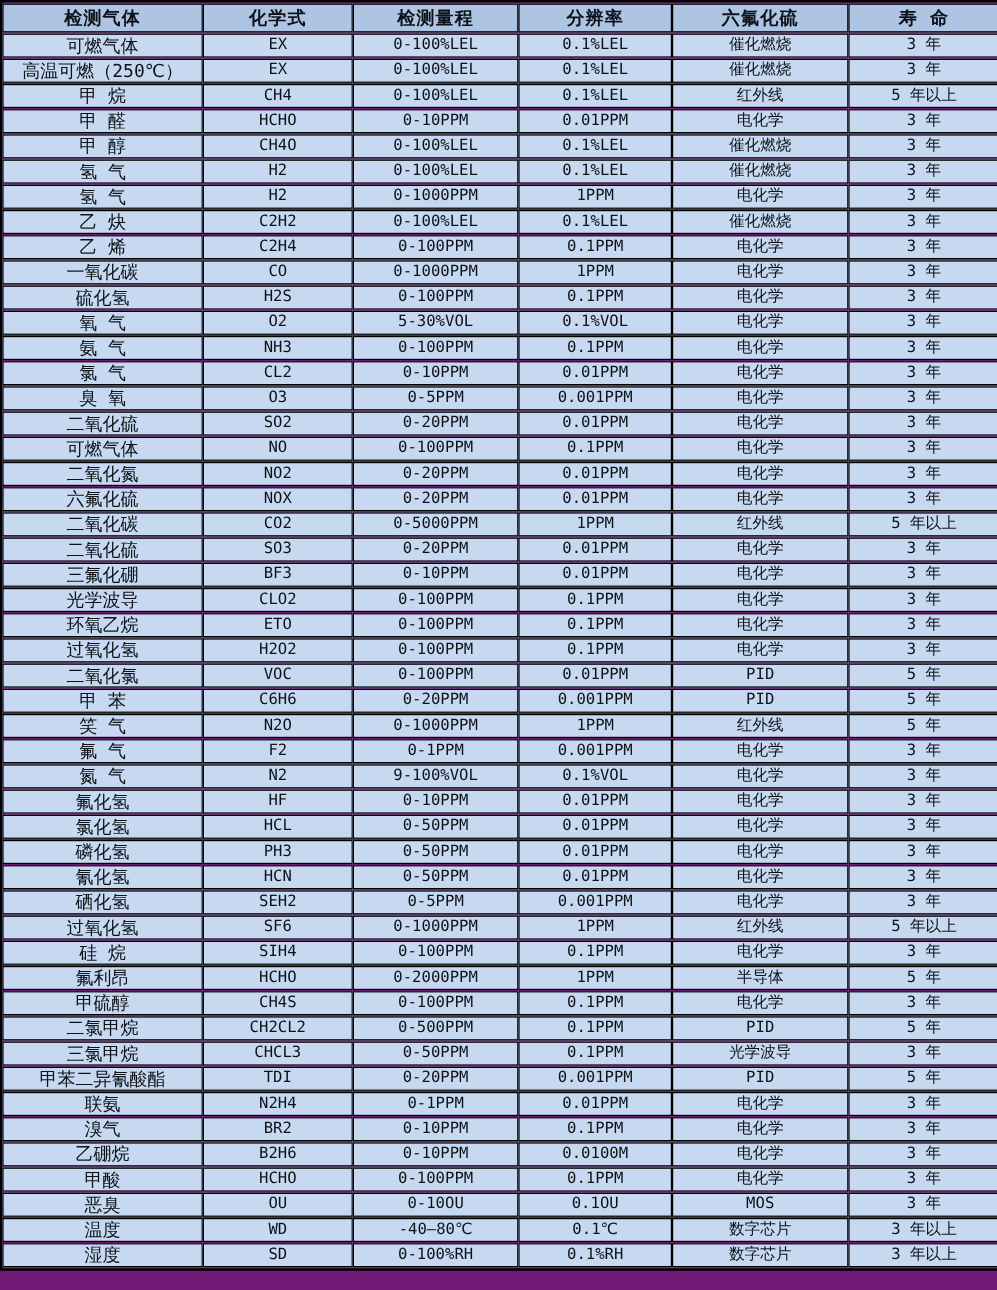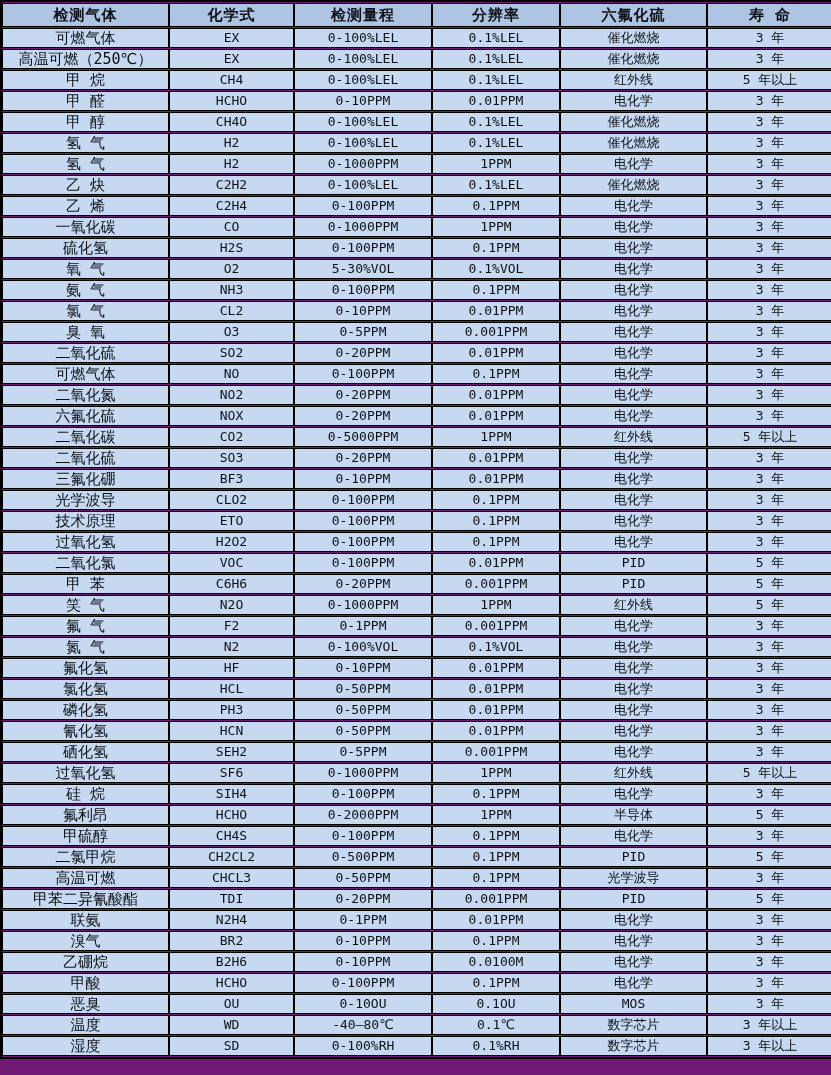--- a/index.html
+++ b/index.html
@@ -252,21 +252,21 @@
         </tr>
         <tr>
           <td class="c0">光学波导</td>
           <td class="c1">CLO2</td>
           <td class="c2">0-100PPM</td>
           <td class="c3">0.1PPM</td>
           <td class="c4">电化学</td>
           <td class="c5">3 年</td>
         </tr>
         <tr>
-          <td class="c0">技术原理</td>
+          <td class="c0">环氧乙烷</td>
           <td class="c1">ETO</td>
           <td class="c2">0-100PPM</td>
           <td class="c3">0.1PPM</td>
           <td class="c4">电化学</td>
           <td class="c5">3 年</td>
         </tr>
         <tr>
           <td class="c0">过氧化氢</td>
           <td class="c1">H2O2</td>
           <td class="c2">0-100PPM</td>
@@ -302,21 +302,21 @@
           <td class="c0">氟 气</td>
           <td class="c1">F2</td>
           <td class="c2">0-1PPM</td>
           <td class="c3">0.001PPM</td>
           <td class="c4">电化学</td>
           <td class="c5">3 年</td>
         </tr>
         <tr>
           <td class="c0">氮 气</td>
           <td class="c1">N2</td>
-          <td class="c2">0-100%VOL</td>
+          <td class="c2">9-100%VOL</td>
           <td class="c3">0.1%VOL</td>
           <td class="c4">电化学</td>
           <td class="c5">3 年</td>
         </tr>
         <tr>
           <td class="c0">氟化氢</td>
           <td class="c1">HF</td>
           <td class="c2">0-10PPM</td>
           <td class="c3">0.01PPM</td>
           <td class="c4">电化学</td>
@@ -388,21 +388,21 @@
         </tr>
         <tr>
           <td class="c0">二氯甲烷</td>
           <td class="c1">CH2CL2</td>
           <td class="c2">0-500PPM</td>
           <td class="c3">0.1PPM</td>
           <td class="c4">PID</td>
           <td class="c5">5 年</td>
         </tr>
         <tr>
-          <td class="c0">高温可燃</td>
+          <td class="c0">三氯甲烷</td>
           <td class="c1">CHCL3</td>
           <td class="c2">0-50PPM</td>
           <td class="c3">0.1PPM</td>
           <td class="c4">光学波导</td>
           <td class="c5">3 年</td>
         </tr>
         <tr>
           <td class="c0">甲苯二异氰酸酯</td>
           <td class="c1">TDI</td>
           <td class="c2">0-20PPM</td>

